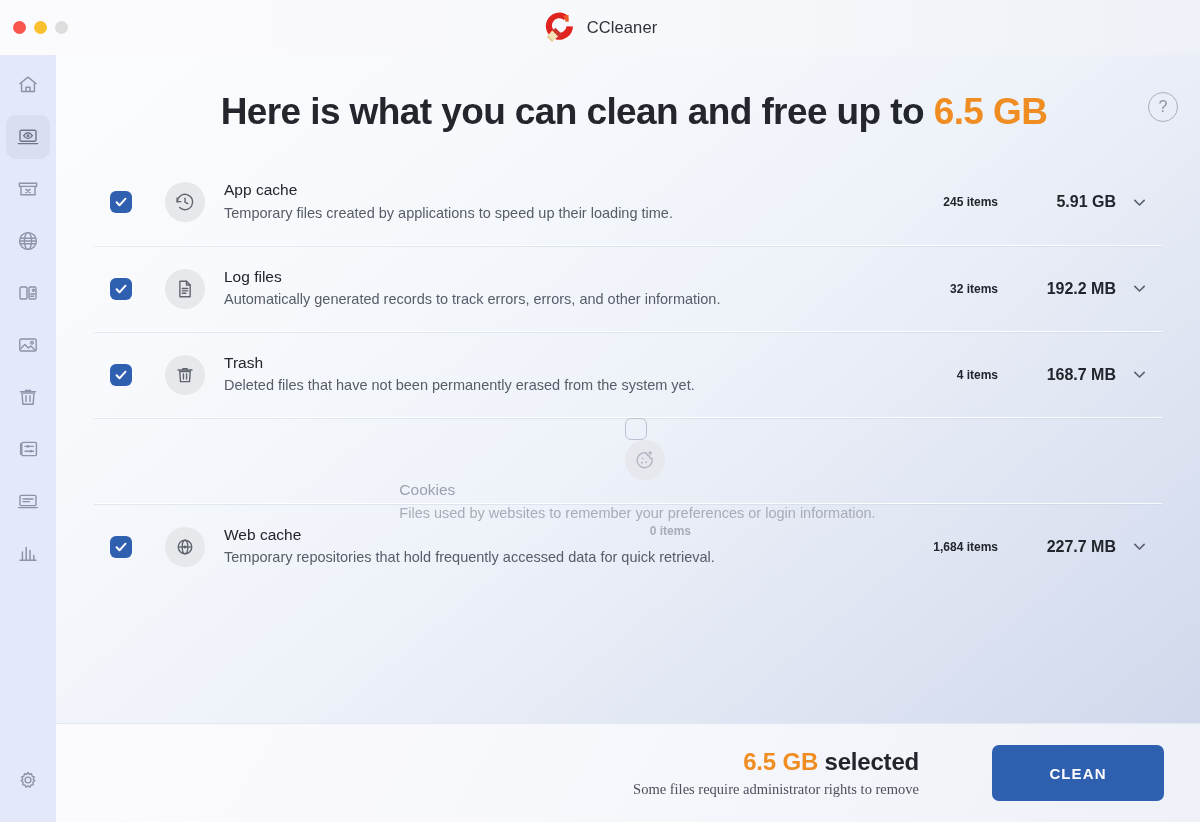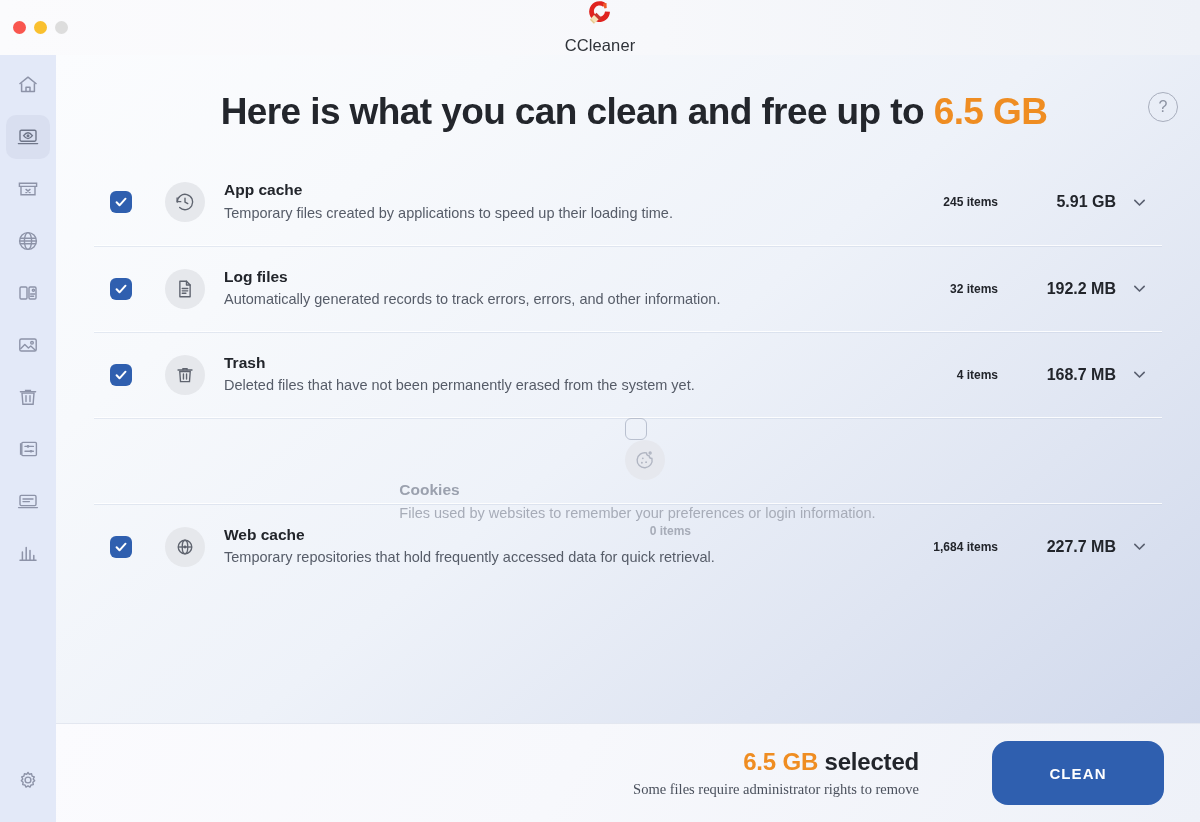--- a/index.html
+++ b/index.html
@@ -37,21 +37,20 @@
   .dot.red    { background: #f9564f; }
   .dot.yellow { background: #f9c02f; }
   .dot.grey   { background: #dddddd; }
 
   .titlecenter {
     position: absolute;
     left: 0; right: 0; top: 0; bottom: 0;
     display: flex; align-items: center; justify-content: center;
     gap: 10px;
     pointer-events: none;
-    flex-direction: column;
   }
   .applogo { width: 34px; height: 34px; display: block; }
   .apptitle {
     font-size: 16.5px;
     color: #2f3339;
     letter-spacing: .1px;
   }
 
   
   .body { flex: 1 1 auto; display: flex; min-height: 0; }
@@ -155,21 +154,21 @@
     border-radius: 50%;
     background: #e6e8ec;
     display: flex; align-items: center; justify-content: center;
     color: #5f646f;
   }
   .row.dim .rowicon { background: #e6e8ee; color: #b0b5c2; }
   .rowicon svg { display: block; }
 
   .rowtext { margin-left: 19px; flex: 1 1 auto; min-width: 0; }
   .rowtitle {
-    font-size: 15.5px; font-weight: bold; color: #22252b;
+    font-size: 15.5px; font-weight: normal; color: #22252b;
     line-height: 1.35;
   }
   .rowdesc {
     font-size: 14.5px; color: #565c68;
     line-height: 1.45; margin-top: 2px;
   }
   .row.dim .rowtitle { color: #9ba1ae; }
   .row.dim .rowdesc  { color: #a7acb8; }
 
   .rowitems {
@@ -209,23 +208,23 @@
   .foottext { text-align: right; margin-right: 28px; }
   .footsel {
     font-size: 24px; font-weight: bold; color: #22252b;
     letter-spacing: -0.2px;
   }
   .footsel .amount { color: #ef8d22; }
   .footnote {
     font-size: 14.5px; color: #4a505c; margin-top: 5px; font-family: Liberation Serif, serif;
   }
   .cleanbtn {
-    width: 172px; height: 64px;
+    width: 172px; height: 56px;
     background: #2f5faf;
-    border-radius: 16px;
+    border-radius: 7px;
     border: none;
     color: #ffffff;
     font-size: 15px;
     font-weight: bold;
     letter-spacing: 1.1px;
     font-family: "Liberation Sans", sans-serif;
     display: flex; align-items: center; justify-content: center;
   }
 </style>
 </head>

